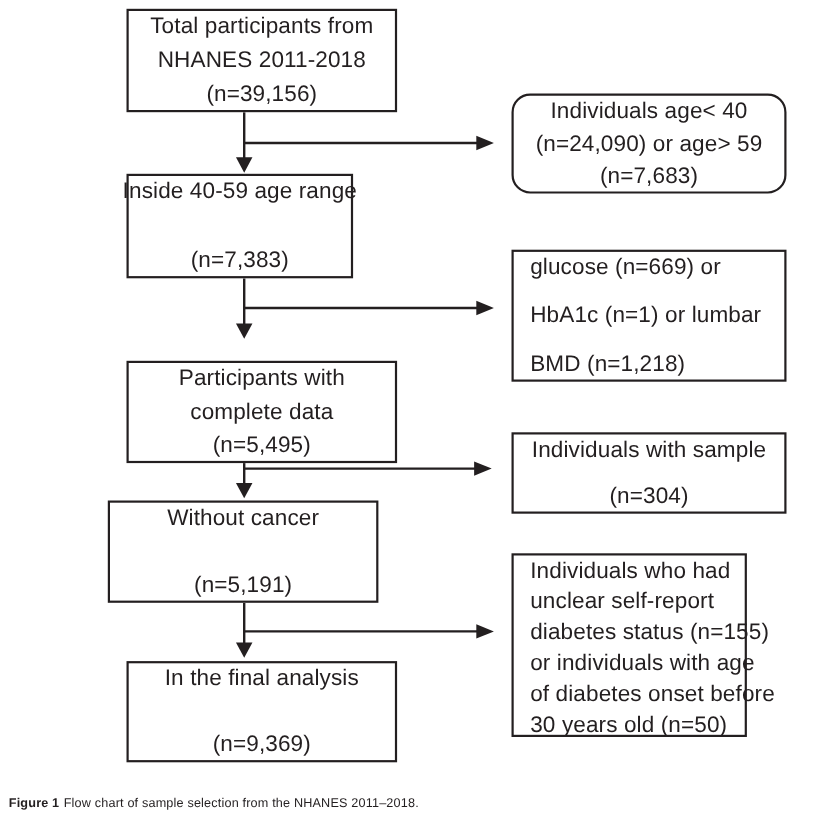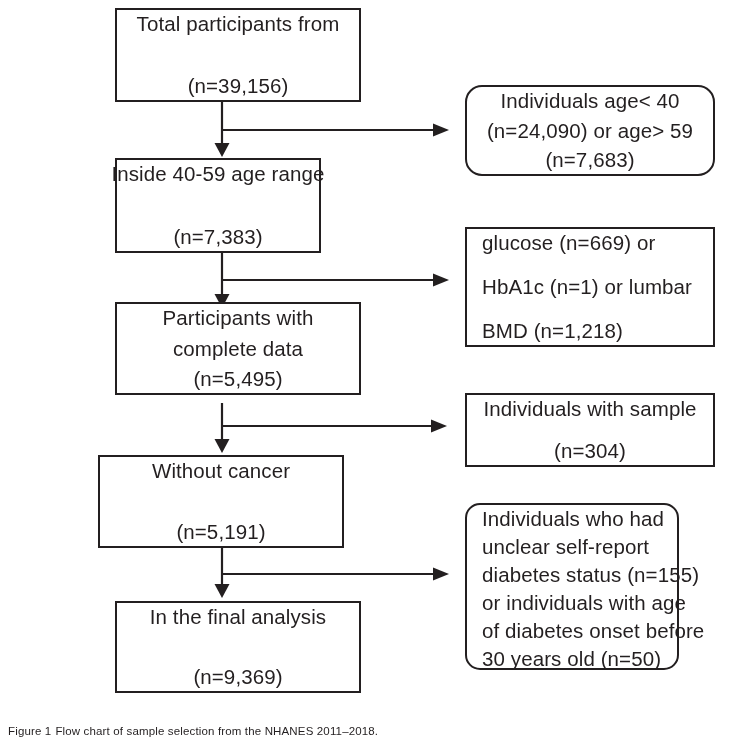--- a/index.html
+++ b/index.html
@@ -34,43 +34,43 @@
     font-size: 20.5px;
     line-height: 28px;
     letter-spacing: 0.1px;
   }
   .flow-box.align-center { align-items: center; text-align: center; }
   .flow-box.align-left   { align-items: flex-start; text-align: left; padding-left: 15px; padding-right: 4px; }
 
   
   .box-total          { left: 115px; top: 8px;   width: 246px; height: 94px; }
   .box-age-range      { left: 115px; top: 158px; width: 206px; height: 95px; }
-  .box-complete-data  { left: 115px; top: 302px; width: 246px; height: 93px; }
+  .box-complete-data  { left: 115px; top: 328px; width: 246px; height: 93px; }
   .box-without-cancer { left: 98px; top: 455px; width: 246px; height: 93px; }
   .box-final-analysis { left: 115px; top: 601px; width: 246px; height: 92px; gap: 32px; }
 
   
   .box-excl-age      { left: 465px; top: 85px;  width: 250px; height: 91px; border-radius: 17px; }
   .box-excl-missing  { left: 465px; top: 227px; width: 250px; height: 120px; }
   .box-excl-cancer   { left: 465px; top: 393px; width: 250px; height: 74px; }
-  .box-excl-diabetes { left: 465px; top: 503px; width: 214px; height: 167px; border-radius: 15px; }
+  .box-excl-diabetes { left: 465px; top: 503px; width: 214px; height: 167px; }
 
   .box-line { white-space: nowrap; }
 
   #figure-caption {
     position: absolute;
     left: 8px;
     top: 712px;
     width: 720px;
     font-size: 11.5px;
     line-height: 15px;
     letter-spacing: 0.15px;
     color: #231f20;
   }
-  #figure-caption .cap-label { font-weight: normal; margin-right: 4px; }
+  #figure-caption .cap-label { font-weight: bold; margin-right: 4px; }
 </style>
 </head>
 <body>
 
 <div id="canvas">
 
   <svg id="arrow-layer" viewBox="0 0 739 748" xmlns="http://www.w3.org/2000/svg">
     <g stroke="#231f20" stroke-width="2.2" fill="#231f20">
 
       <g>
@@ -104,20 +104,21 @@
       </g>
       <g>
         <line x1="222" y1="574" x2="434" y2="574" fill="none"></line>
         <polygon points="433,567.5 433,580.5 449,574" stroke="none"></polygon>
       </g>
     </g>
   </svg>
 
   <div class="flow-box align-center box-total">
     <div class="box-line">Total participants from</div>
+    <div class="box-line">NHANES 2011-2018</div>
     <div class="box-line">(n=39,156)</div>
   </div>
 
   <div class="flow-box align-center box-age-range">
     <div class="box-line">Inside 40-59 age range</div>
     <div class="box-line">(n=7,383)</div>
   </div>
 
   <div class="flow-box align-center box-complete-data">
     <div class="box-line">Participants with</div>

